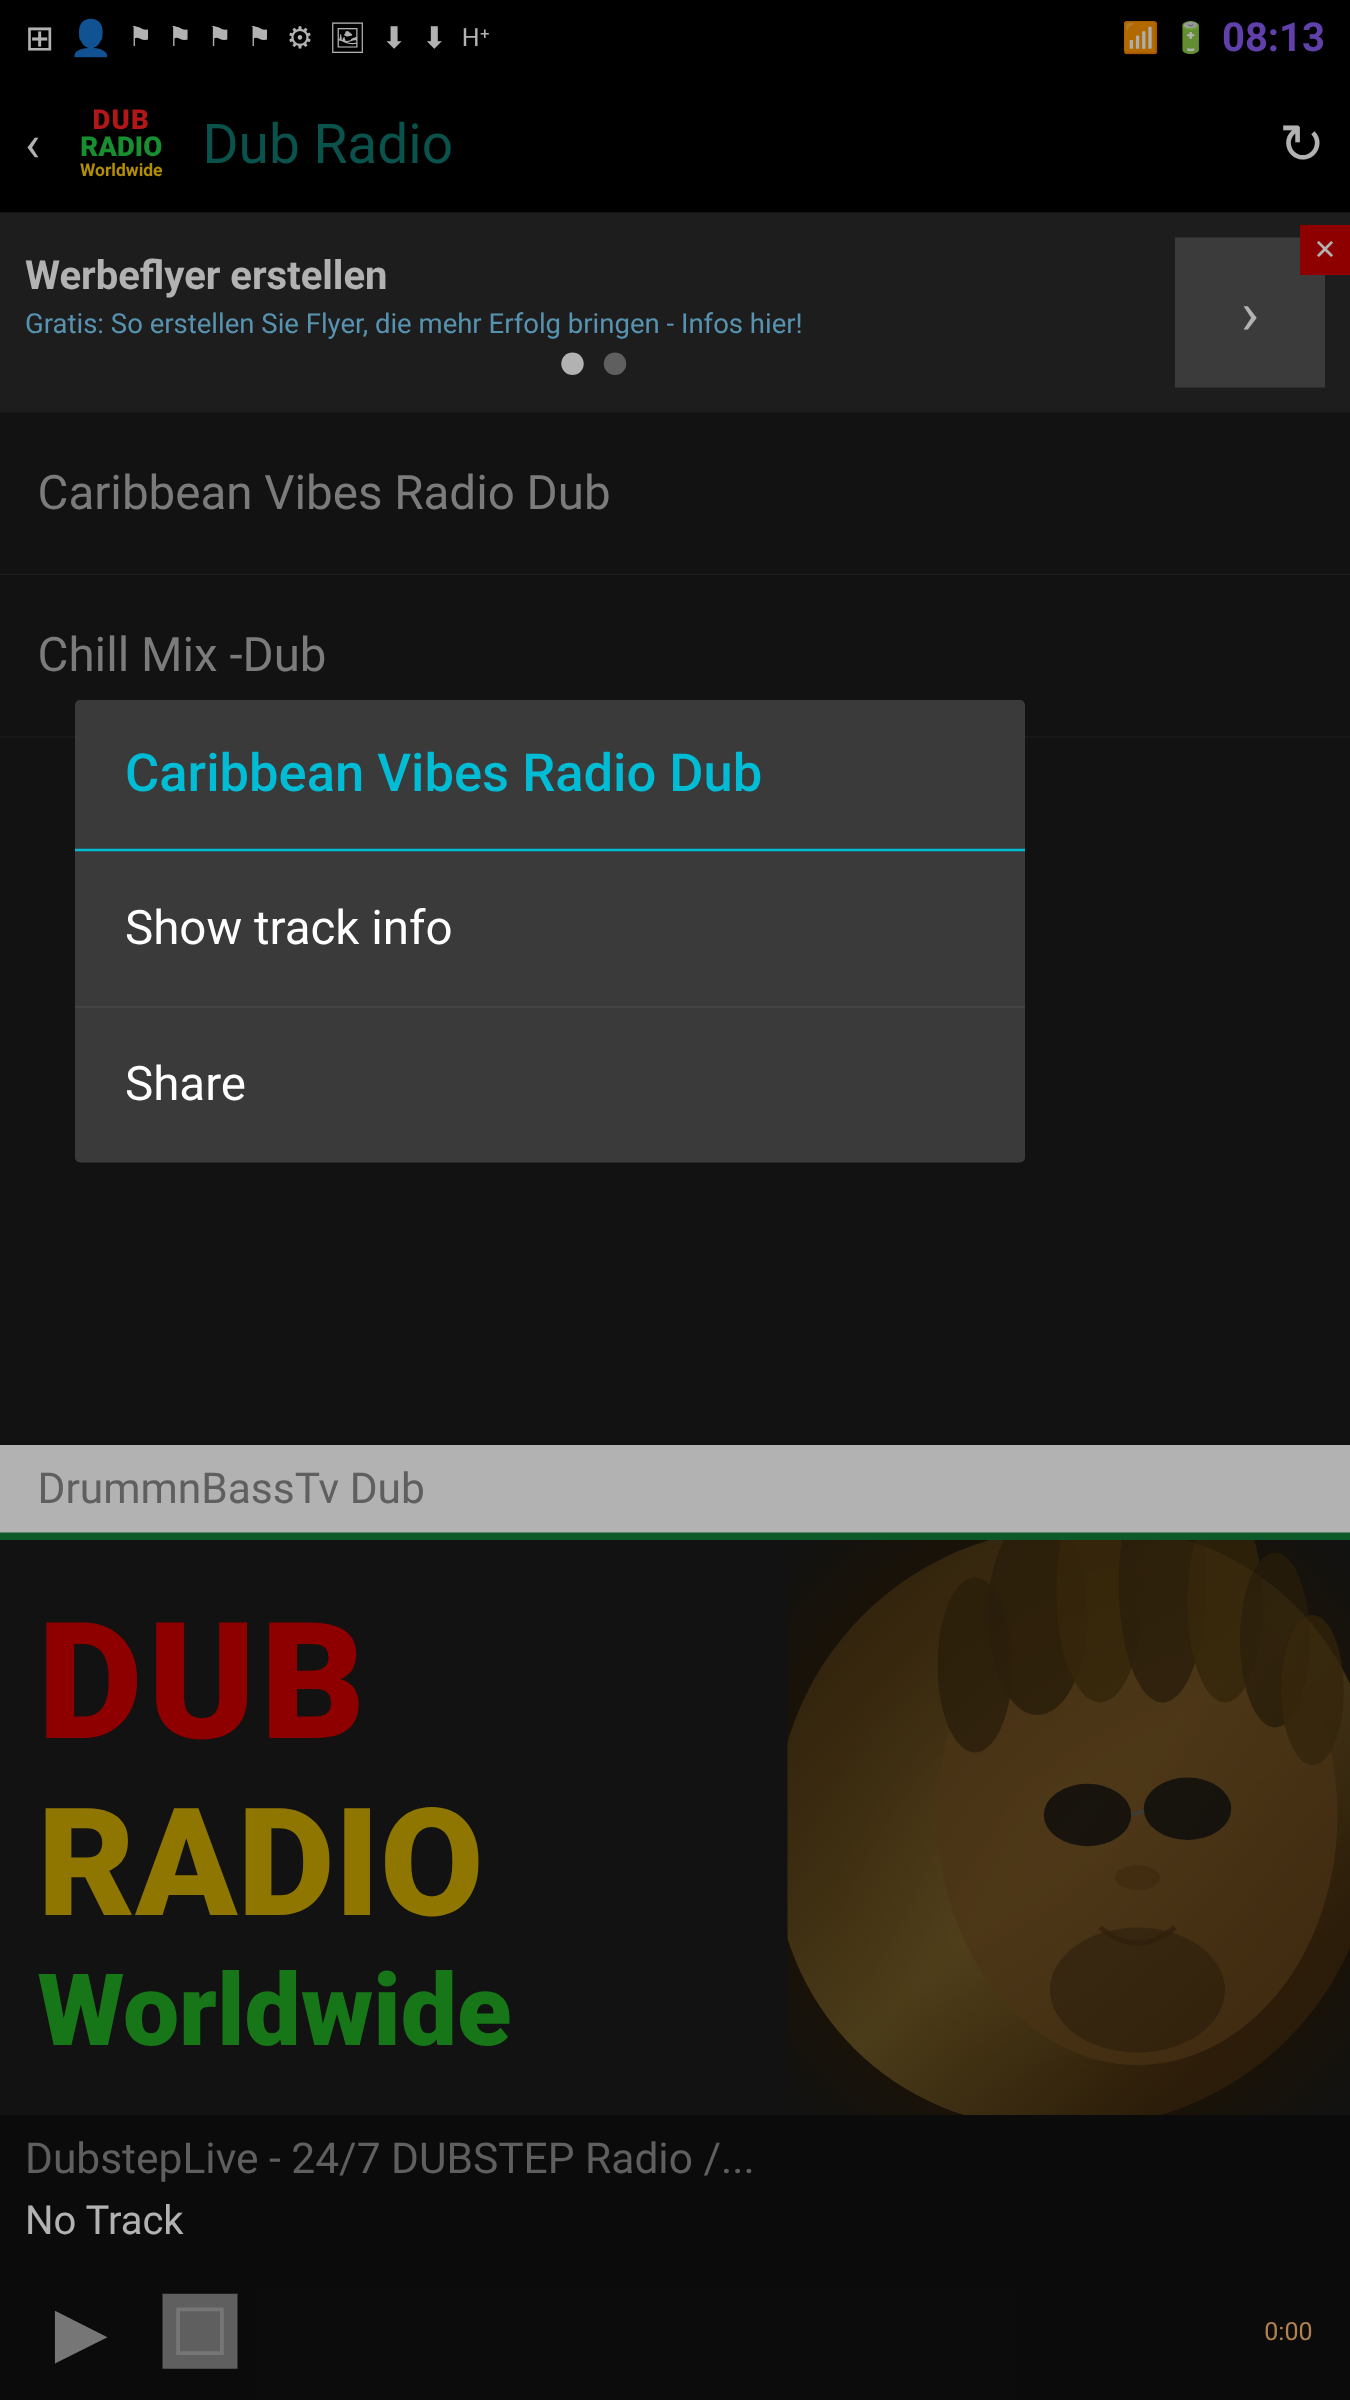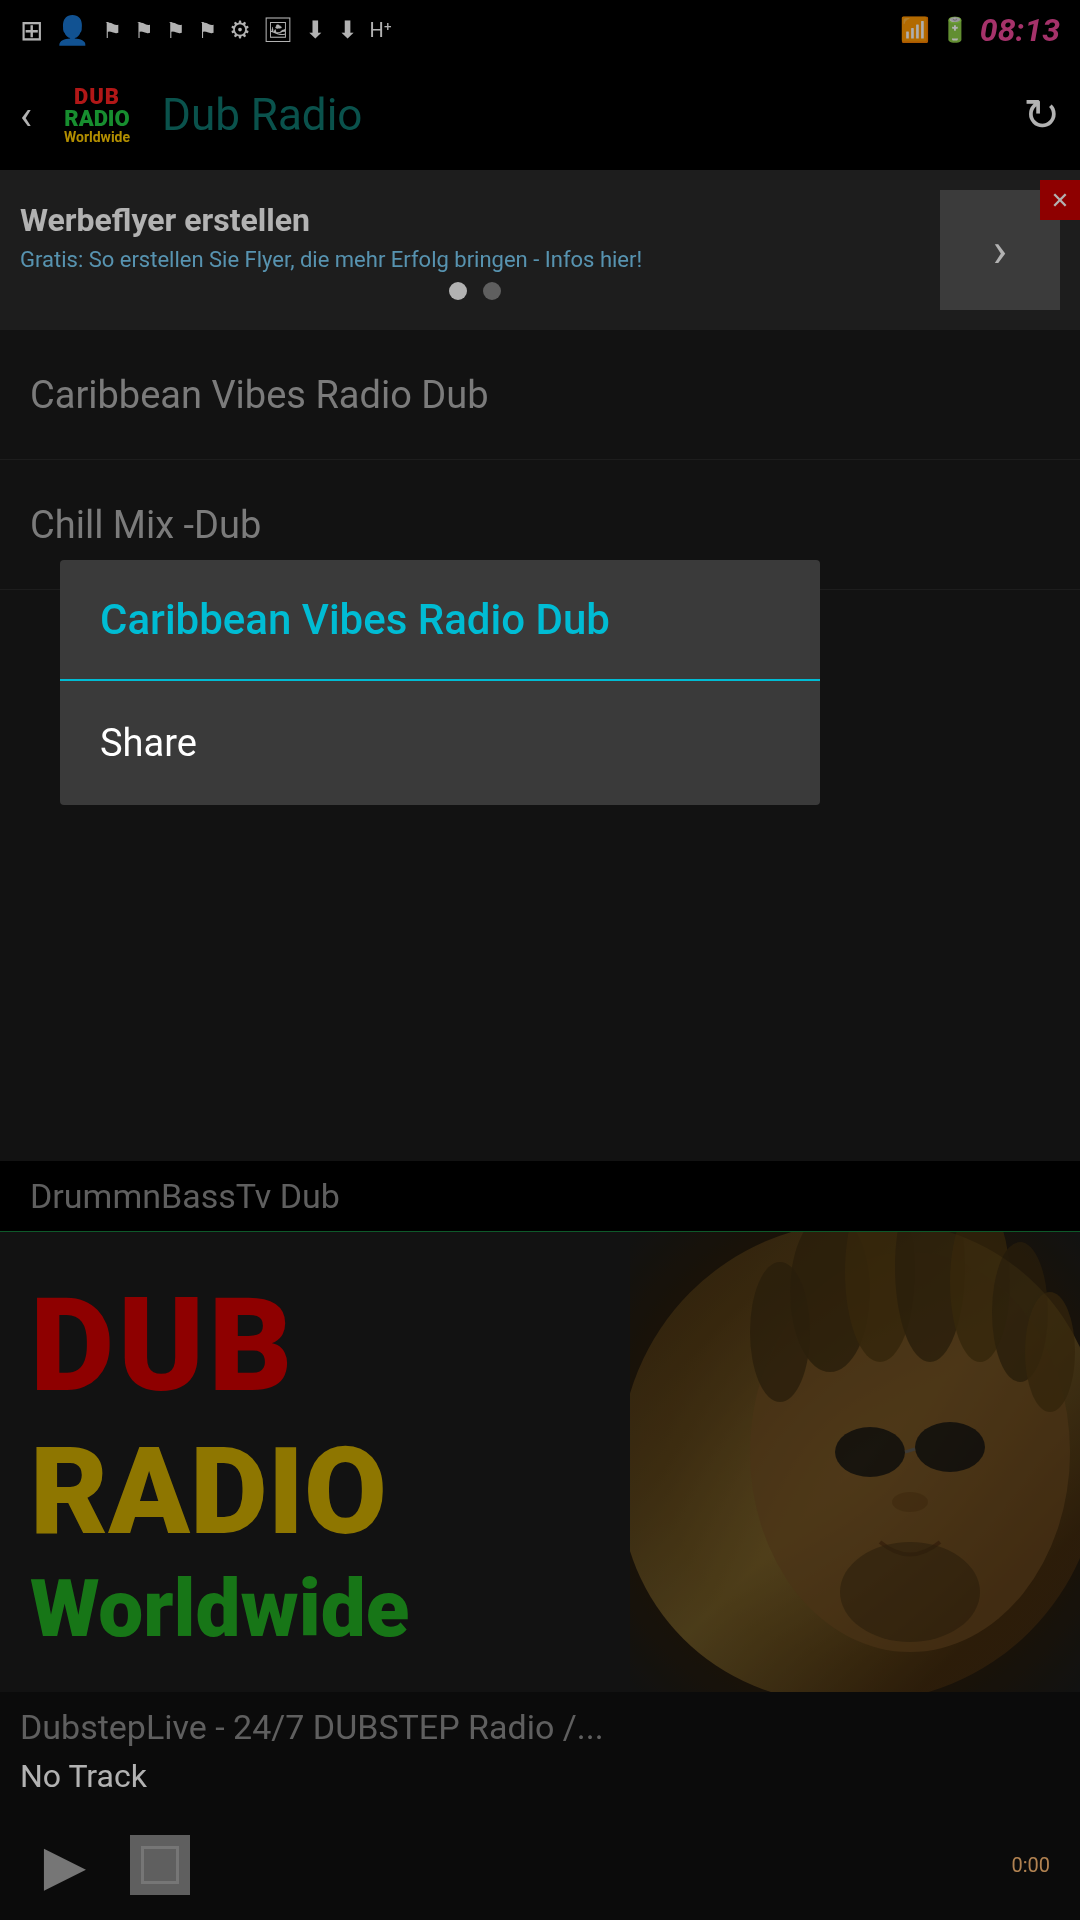--- a/index.html
+++ b/index.html
@@ -36,24 +36,23 @@
       font-size: 28px;
     }
 
     .status-icons-right {
       display: flex;
       align-items: center;
       gap: 10px;
     }
 
     .status-time {
-      color: #ec4899;
+      color: #8b5cf6;
       font-size: 32px;
       font-weight: bold;
-      font-style: italic;
     }
 
     
     .app-bar {
       width: 100%;
       height: 110px;
       background: #000;
       display: flex;
       align-items: center;
       padding: 0 20px;
@@ -445,26 +444,27 @@
   </div>
   <div class="radio-item">
     <span class="radio-item-name">Chill Mix -Dub</span>
   </div>
 </div>
 
 <div class="overlay"></div>
 
 <div class="context-menu">
   <div class="context-menu-title">Caribbean Vibes Radio Dub</div>
+  <div class="context-menu-item">Show track info</div>
   <div class="context-menu-item">Share</div>
 </div>
 
 <div class="bottom-section">
 
-  <div style="background:#000000; padding: 15px 30px; border-bottom: 1px solid #15803d;">
+  <div style="background:#ffffff; padding: 15px 30px; border-bottom: 6px solid #15803d;">
     <span style="color:#888; font-size:34px;">DrummnBassTv Dub</span>
   </div>
 
   <div class="dub-radio-banner">
     <div class="dub-text-big">
       <span class="dub-word">DUB</span>
       <span class="radio-word">RADIO</span>
       <span class="worldwide-word">Worldwide</span>
     </div>
 

